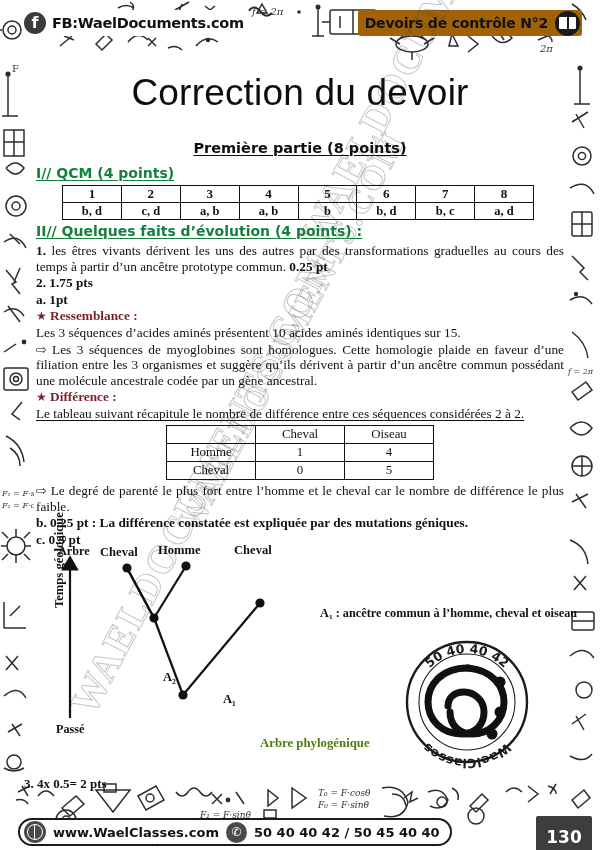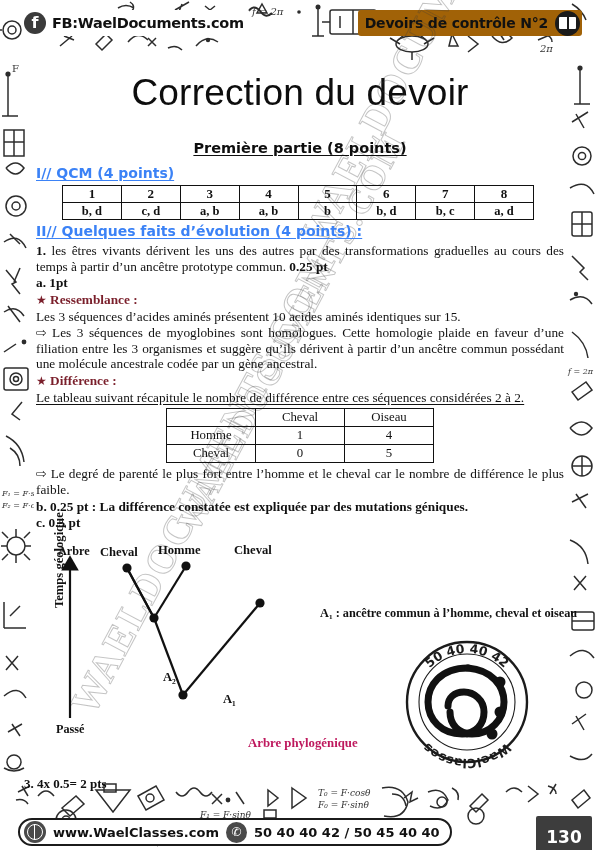--- a/index.html
+++ b/index.html
@@ -85,21 +85,21 @@
   .sheet { position:absolute; left:36px; top:140px; width:528px; }
 
   .part-title {
     text-align:center; font-family:"DejaVu Sans", sans-serif;
     font-weight:bold; font-size:14.5px; text-decoration:underline;
     text-underline-offset:2px; margin-bottom:9px; color:#0e0e0e;
   }
   .sec-head {
     font-family:"DejaVu Sans", sans-serif; font-weight:bold;
     font-size:14px; text-decoration:underline; text-underline-offset:2px;
-    color:#3b82f6; margin:0 0 4px 0;
+    color:#15803d; margin:0 0 4px 0;
   }
 
   
   table.qcm {
     border-collapse:collapse; width:472px; margin:0 auto 3px 26px;
     table-layout:fixed;
   }
   table.qcm td {
     border:1.3px solid #111; text-align:center;
     font-family:"Liberation Serif", serif; font-weight:bold;
@@ -150,23 +150,23 @@
     position:absolute; left:16px; top:68px;
     transform:rotate(-90deg); transform-origin:left top;
     font-family:"Liberation Serif", serif; font-weight:bold;
     font-size:12.6px; white-space:nowrap; color:#111;
   }
   .legend-line {
     position:absolute; font-family:"Liberation Serif", serif;
     font-weight:bold; font-size:12.3px; color:#111; white-space:nowrap;
   }
   #caption-tree {
-    position:absolute; left:212px; top:196px;
+    position:absolute; left:224px; top:196px;
     font-family:"Liberation Serif", serif; font-weight:bold;
-    font-size:12.8px; color:#be185d;
+    font-size:12.8px; color:#4d7c0f;
   }
   #q3-line {
     position:absolute; left:24px; top:763px;
     font-family:"Liberation Serif", serif; font-size:13px; color:#111;
   }
   #q3-line .num { font-weight:bold; }
 
   
   #stamp { position:absolute; left:396px; top:634px; width:142px; height:136px; }
 
@@ -408,20 +408,24 @@
     </table>
 
   <div class="sec-head">II// Quelques faits d’évolution (4 points) :</div>
 
   <p class="t just">
     <span class="num">1.</span>
     <span>les êtres vivants dérivent les uns des autres par des transformations graduelles au cours des temps à partir d’un ancêtre prototype commun.</span>
     <span class="b">0.25 pt</span>
   </p>
 
+  <p class="t">
+    <span class="num">2.</span>
+    <span class="b">1.75 pts</span>
+  </p>
 
   <p class="t">
     <span class="num">a.</span>
     <span class="b">1pt</span>
   </p>
 
   <p class="star-line">
     <span class="glyph">★</span>
     <span>Ressemblance :</span>
   </p>

